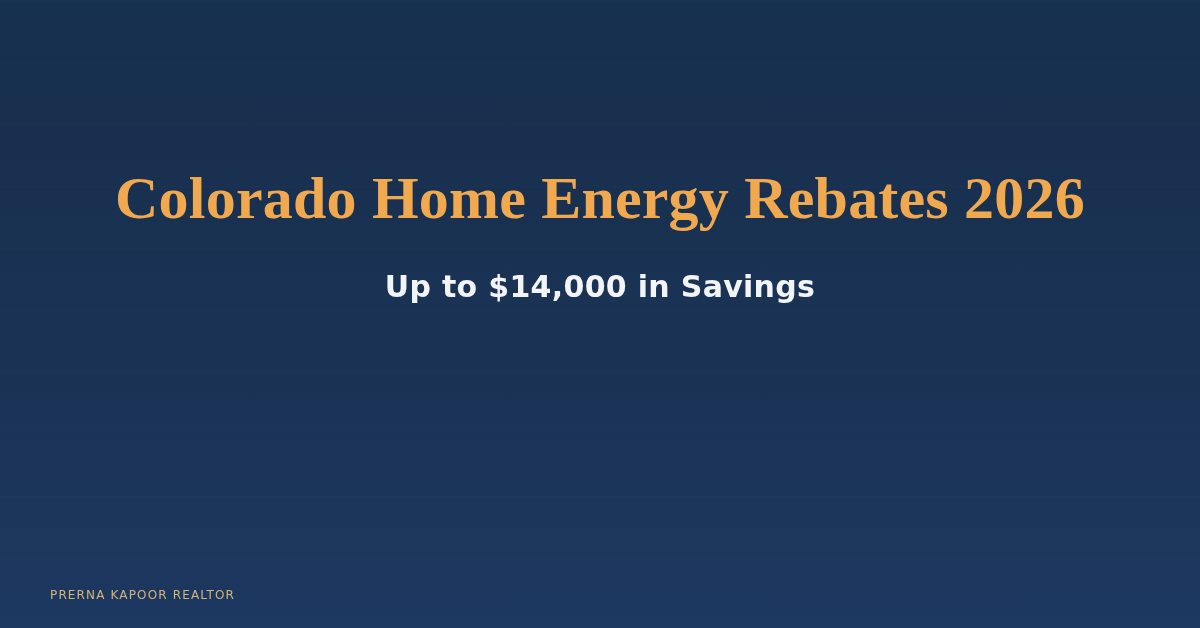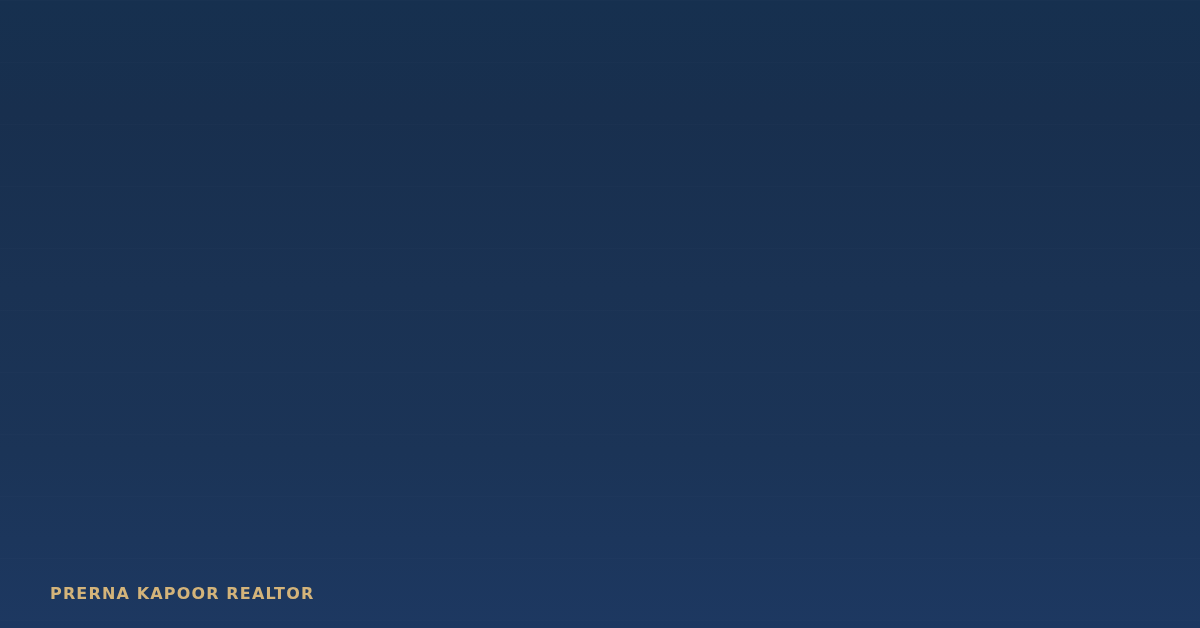--- a/index.html
+++ b/index.html
@@ -80,31 +80,35 @@
   
   .brand-footer {
     position: absolute;
     left: 50px;
     bottom: 25px;
     z-index: 2;
   }
 
   .brand-text {
     font-family: "DejaVu Sans", "Liberation Sans", sans-serif;
-    font-weight: bold;
-    font-size: 16px;
+    font-weight: normal;
+    font-size: 12px;
     line-height: 1.0;
     letter-spacing: 1.15px;
     color: #D4B47A;
     white-space: nowrap;
   }
 </style>
 </head>
 <body>
 
 <div class="slide">
 
+  <div class="headline-block">
+    <h1 class="headline">Colorado Home Energy Rebates 2026</h1>
+    <p class="subhead">Up to $14,000 in Savings</p>
+  </div>
 
   <div class="brand-footer">
     <span class="brand-text">PRERNA KAPOOR REALTOR</span>
   </div>
 
 </div>
 
 </body></html>

